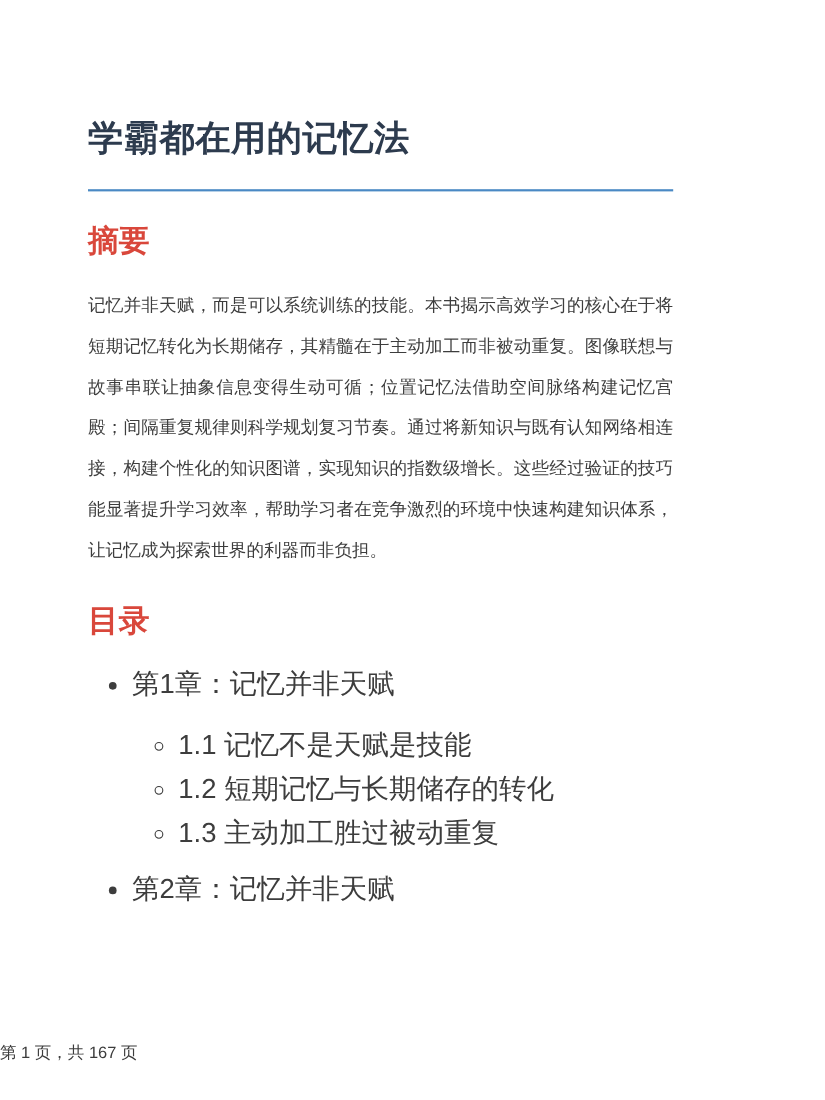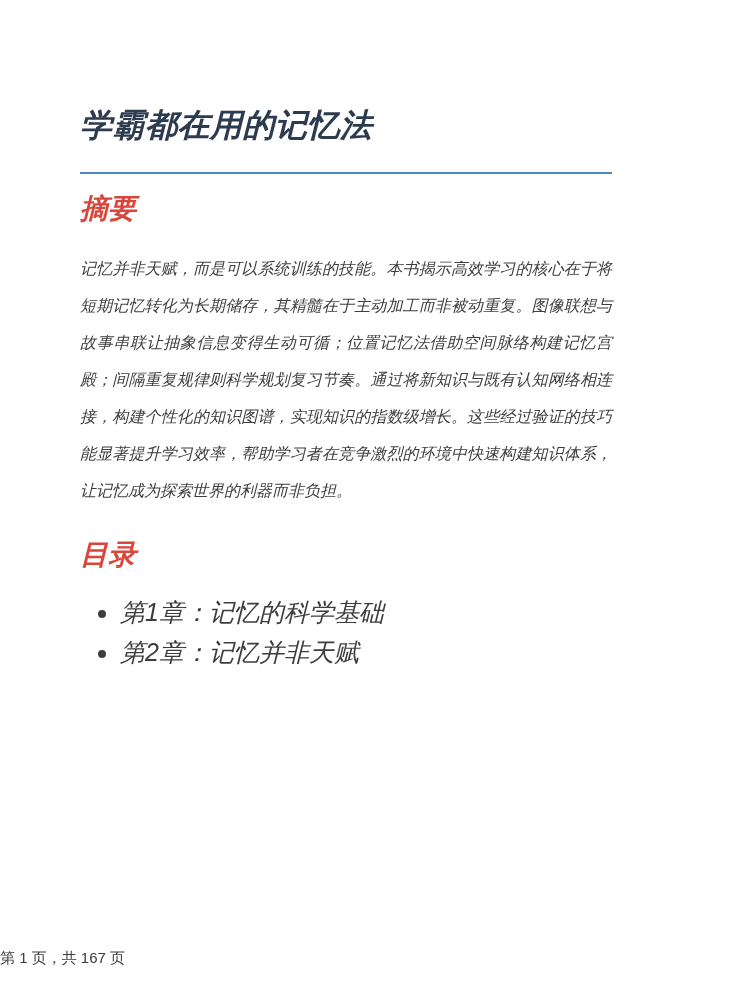--- a/index.html
+++ b/index.html
@@ -15,38 +15,37 @@
   body{
     width:750px;height:1000px;
     background:var(--page-bg);
     font-family:"Liberation Sans","DejaVu Sans",sans-serif;
     position:relative;
     overflow:hidden;
   }
   .page{
     padding:102px 80px 0 80px;
     width:692px;
-    font-style:italic;
   }
   h1.doc-title{
     margin:0;
     font-size:32px;
     line-height:46px;
     font-weight:bold;
     color:var(--title-text);
     letter-spacing:0.5px;
   }
   hr.title-rule{
     border:none;
     border-top:2px solid var(--title-rule);
     margin:24px 0 0 0;
     width:100%;
   }
   h2.section-heading{
-    margin:16px 0 0 0;
+    margin:26px 0 0 0;
     font-size:28px;
     line-height:38px;
     font-weight:bold;
     color:var(--section-heading);
   }
   h2.toc-heading{
     margin:27px 0 0 0;
   }
   p.abstract-body{
     margin:22px 0 0 0;
@@ -94,21 +93,26 @@
   <section>
     <h2 class="section-heading">摘要</h2>
     <p class="abstract-body">记忆并非天赋，而是可以系统训练的技能。本书揭示高效学习的核心在于将短期记忆转化为长期储存，其精髓在于主动加工而非被动重复。图像联想与故事串联让抽象信息变得生动可循；位置记忆法借助空间脉络构建记忆宫殿；间隔重复规律则科学规划复习节奏。通过将新知识与既有认知网络相连接，构建个性化的知识图谱，实现知识的指数级增长。这些经过验证的技巧能显著提升学习效率，帮助学习者在竞争激烈的环境中快速构建知识体系，让记忆成为探索世界的利器而非负担。</p>
   </section>
 
   <section>
     <h2 class="section-heading toc-heading">目录</h2>
 
     <ul class="toc-list">
       <li>
-        <span>第1章：记忆的科学基础</span>
+        <span>第1章：记忆并非天赋</span>
+        <ul class="toc-sublist">
+          <li>1.1 记忆不是天赋是技能</li>
+          <li>1.2 短期记忆与长期储存的转化</li>
+          <li>1.3 主动加工胜过被动重复</li>
+        </ul>
       </li>
       <li>
         <span>第2章：记忆并非天赋</span>
       </li>
     </ul>
   </section>
 
 </div>
 
 <div class="page-footer">第 1 页，共 167 页</div>

